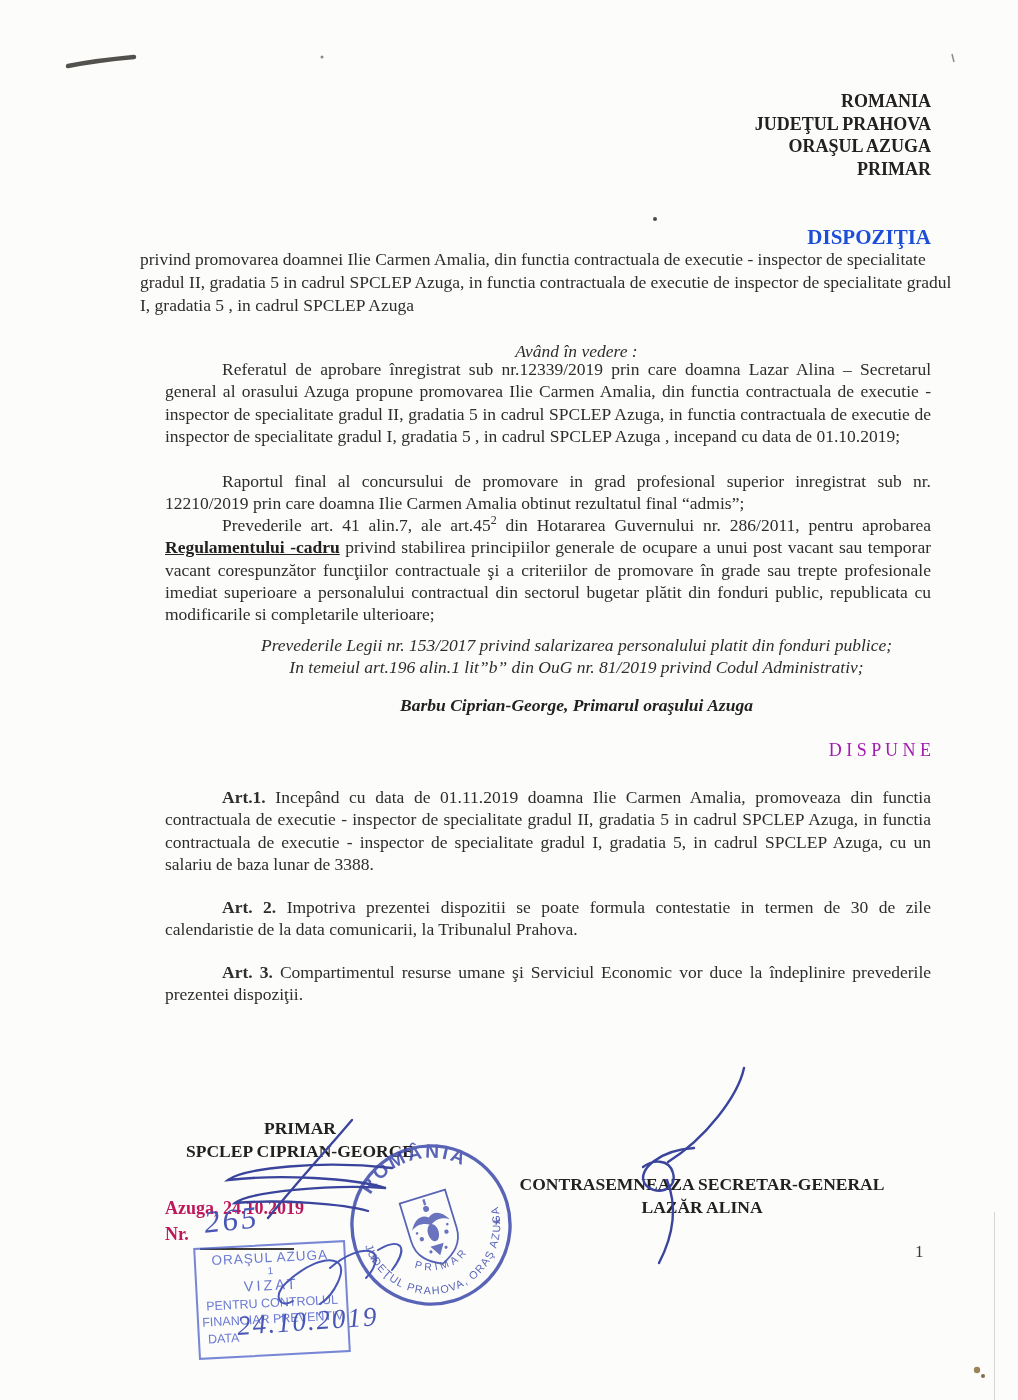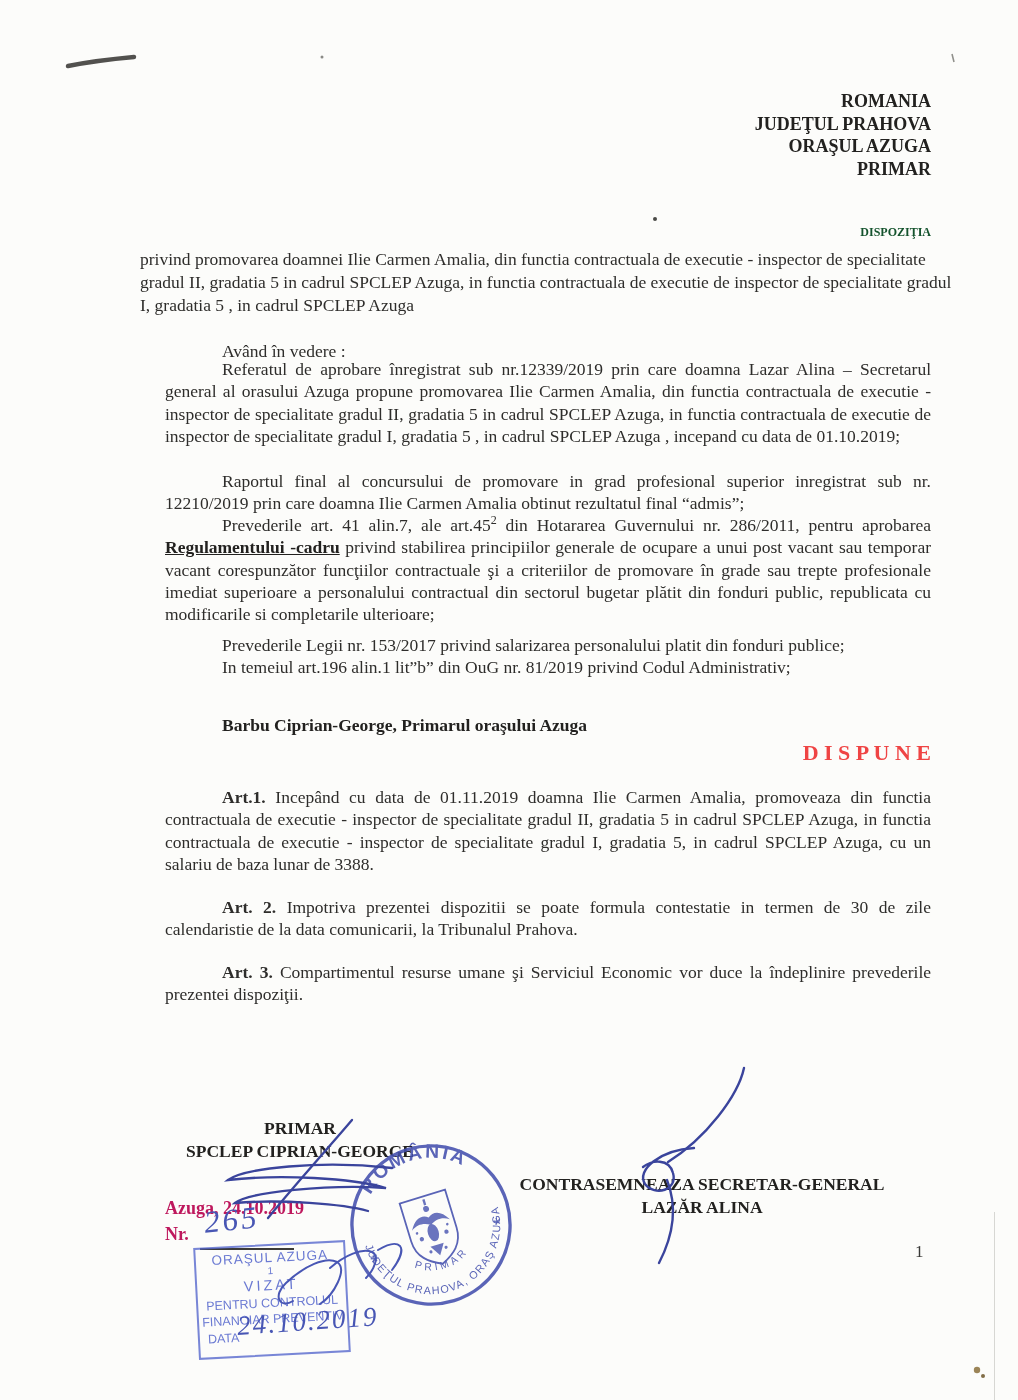--- a/index.html
+++ b/index.html
@@ -8,27 +8,27 @@
     position:relative; width:1018px; height:1400px; margin:0 auto;
     background:#fcfcfa; overflow:hidden;
     font-family:"Liberation Serif","DejaVu Serif",serif;
     color:#2e2d2b;
   }
   .abs { position:absolute; }
   .col { left:165px; width:766px; }
   .center { text-align:right; }
   .b { font-weight:bold; }
   .letterhead { font-weight:bold; font-size:18px; line-height:22.5px; color:#22211f; }
-  .doc-title { font-weight:bold; font-size:12px; color:#14532d; }
+  .doc-title { font-weight:bold; font-size:21px; color:#1d4ed8; }
   .subtitle { left:140px; width:816px; font-size:17.5px; line-height:23px; }
   .body-par { font-size:17.5px; line-height:22.3px; text-align:justify; }
   .indent { text-indent:57px; }
-  .one-line { text-indent:57px; text-align:left; }
+  .one-line { text-indent:57px; text-align:center;font-style:italic; }
   .issuer { font-weight:bold; font-size:17.5px; color:#22211f; }
-  .dispune { font-weight:bold; font-size:22px; color:#ef4444; }
+  .dispune { font-weight:normal; font-size:18px; color:#a21caf; }
   .reg-link { font-weight:bold; text-decoration:underline; color:#22211f; }
   sup.s2 { font-size:12px; vertical-align:super; line-height:0; }
   .sig-block { font-weight:bold; font-size:17.5px; line-height:23px; text-align:center; white-space:nowrap; color:#22211f; }
   .footer-line { font-weight:bold; font-size:18px; color:#be185d; }
   .nr-underline { height:2px; background:#3c3b38; }
   .page-num { font-size:17px; color:#3a3a38; }
   .hand { font-style:italic; color:#4856b4; font-family:"Liberation Serif",serif; }
   .hand-nr { font-size:31px; transform:rotate(-6deg); letter-spacing:3px; }
   .hand-date { font-size:27px; transform:rotate(-4deg); letter-spacing:2px; }
   .rect-stamp {
@@ -63,21 +63,21 @@
 
   <div class="abs col body-par one-line" style="top:340px">Având în vedere :</div>
   <div class="abs col body-par indent" style="top:358px">Referatul de aprobare înregistrat sub nr.12339/2019  prin care doamna Lazar Alina – Secretarul general al orasului Azuga propune promovarea Ilie Carmen Amalia, din functia contractuala de executie - inspector de specialitate gradul II, gradatia 5  in cadrul  SPCLEP Azuga,  in functia contractuala de executie de inspector de specialitate gradul I, gradatia 5 , in cadrul SPCLEP Azuga , incepand cu data de 01.10.2019;</div>
   <div class="abs col body-par indent" style="top:470px">Raportul final al concursului de promovare in grad profesional superior inregistrat sub nr. 12210/2019 prin care doamna Ilie Carmen Amalia obtinut rezultatul final “admis”;</div>
   <div class="abs col body-par indent" style="top:514px">
     <span>Prevederile art. 41 alin.7,  ale art.45</span><sup class="s2">2</sup><span>  din Hotararea Guvernului nr. 286/2011, pentru aprobarea </span><span class="reg-link">Regulamentului -cadru</span><span> privind stabilirea principiilor generale de ocupare a unui post vacant sau temporar vacant corespunzător funcţiilor contractuale şi a criteriilor de promovare în grade sau trepte profesionale imediat superioare a personalului contractual din sectorul bugetar plătit din fonduri public, republicata cu modificarile si completarile ulterioare;</span>
   </div>
   <div class="abs col body-par one-line" style="top:634px">Prevederile Legii nr. 153/2017 privind salarizarea personalului platit din fonduri publice;</div>
   <div class="abs col body-par one-line" style="top:656px">In temeiul art.196 alin.1 lit”b” din OuG nr. 81/2019 privind Codul Administrativ;</div>
 
-  <div class="abs col issuer one-line" style="top:715px">Barbu Ciprian-George, Primarul oraşului Azuga</div>
+  <div class="abs col issuer one-line" style="top:695px">Barbu Ciprian-George, Primarul oraşului Azuga</div>
   <div class="abs col center dispune" style="top:740px">D I S P U N E</div>
 
   <div class="abs col body-par indent" style="top:786px">
     <span class="b">Art.1.</span><span> Incepând cu data de 01.11.2019 doamna Ilie Carmen Amalia, promoveaza din functia contractuala de executie - inspector de specialitate gradul II, gradatia 5  in cadrul SPCLEP Azuga,  in functia contractuala de executie - inspector de specialitate gradul I, gradatia 5, in cadrul SPCLEP Azuga, cu un salariu de baza lunar de 3388.</span>
   </div>
   <div class="abs col body-par indent" style="top:896px">
     <span class="b">Art. 2.</span><span> Impotriva prezentei dispozitii se poate formula contestatie in termen de 30 de zile calendaristie de la data comunicarii, la Tribunalul Prahova.</span>
   </div>
   <div class="abs col body-par indent" style="top:961px">
     <span class="b">Art. 3.</span><span> Compartimentul resurse umane şi Serviciul Economic vor duce la îndeplinire prevederile prezentei dispoziţii.</span>

